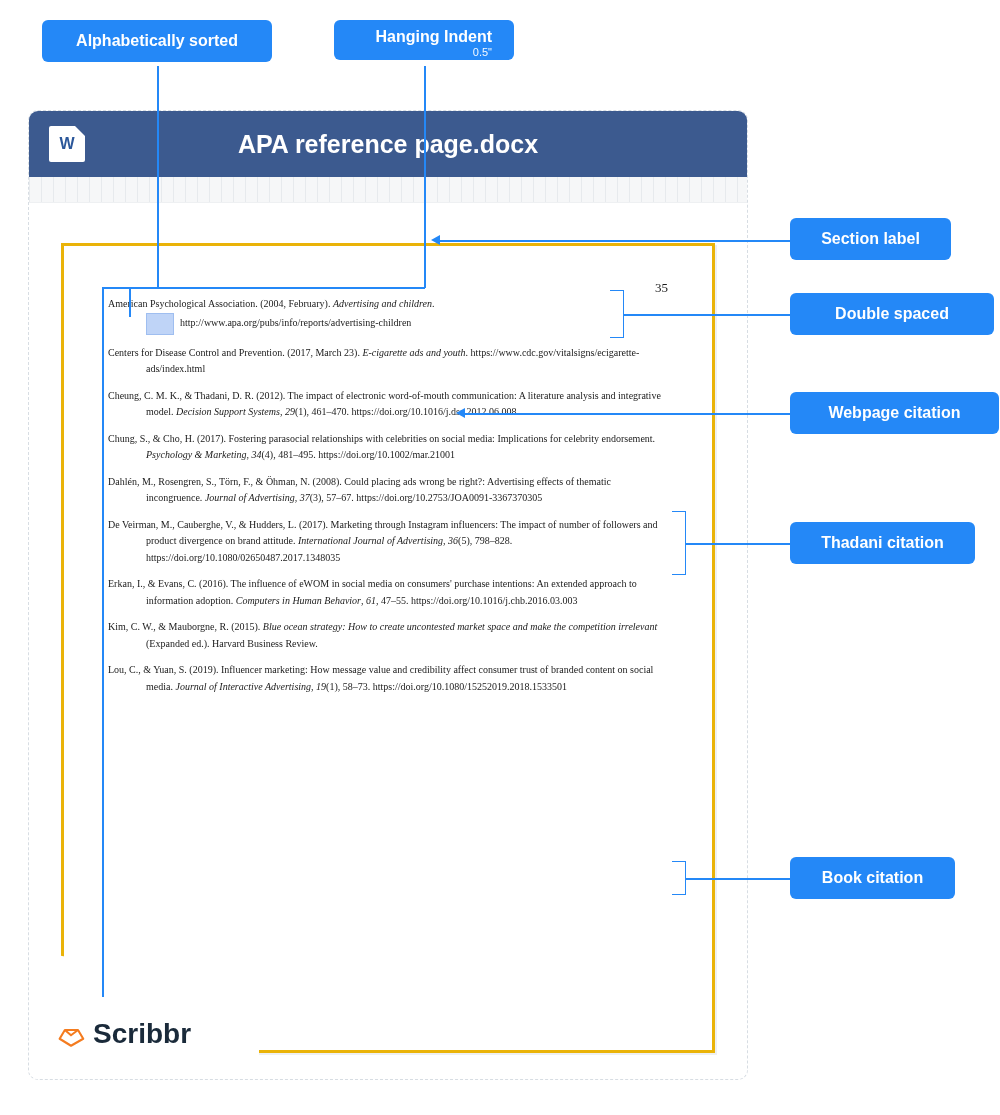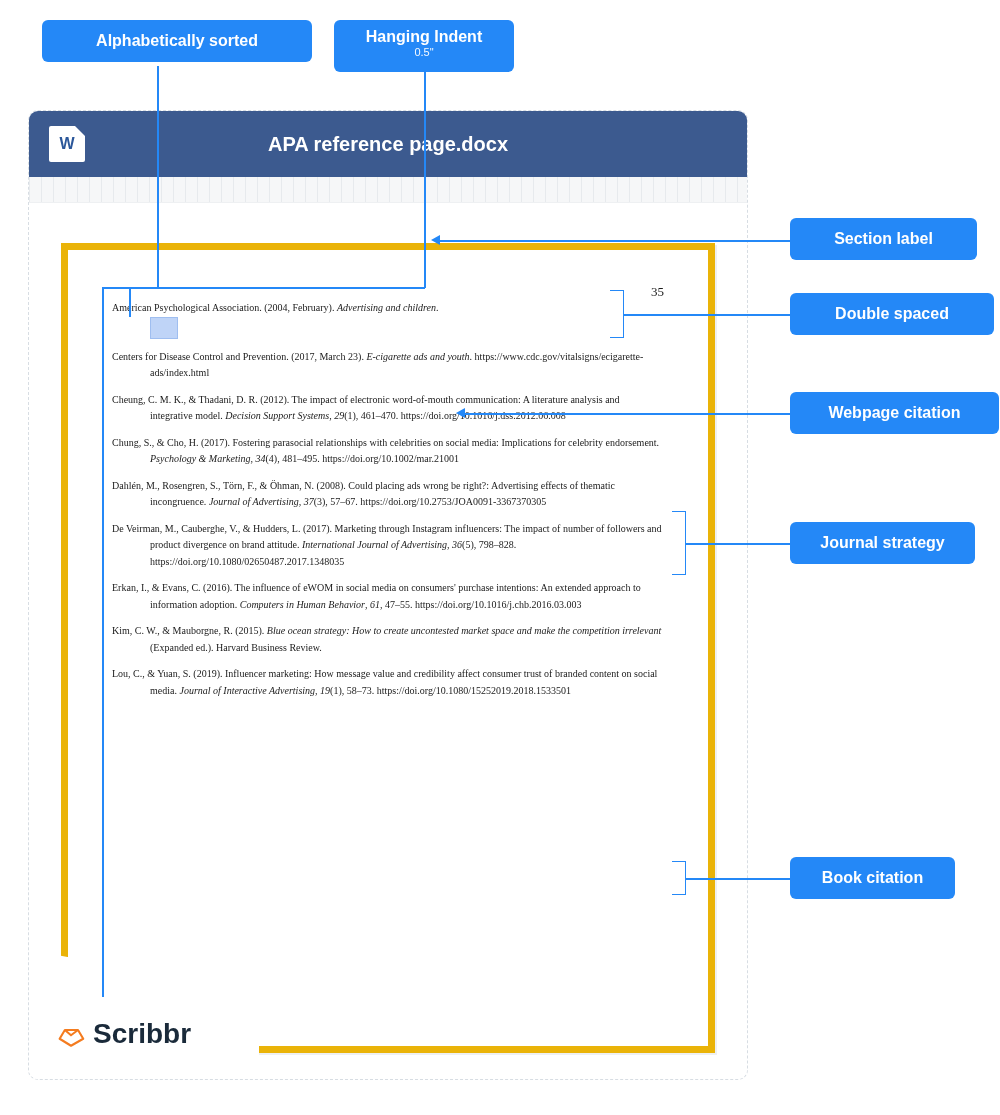--- a/index.html
+++ b/index.html
@@ -1,31 +1,31 @@
 <!DOCTYPE html>
 <html><head>
 <meta charset="utf-8">
 <style>
 * { margin: 0; padding: 0; box-sizing: border-box; }
 body { font-family: -apple-system, BlinkMacSystemFont, "Segoe UI", sans-serif; background: #fff; width: 1000px; height: 1115px; position: relative; }
 
 .callout { position: absolute; background: #2488f7; color: #fff; padding: 12px 22px; border-radius: 6px; font-weight: 600; font-size: 16px; text-align: center; white-space: nowrap; }
-.callout.small-sub { padding: 8px 22px 14px; line-height: 1.1; }
+.callout.small-sub { padding: 8px 22px 2px; line-height: 1.1; text-align: right; }
 .callout .sub { display:block; font-size: 11px; font-weight: 500; opacity: .95; }
 
 .doc-frame { position: absolute; left: 28px; top: 110px; width: 720px; height: 970px; border: 1px dashed #d7dde3; border-radius: 10px; background: #fff; overflow: hidden; }
 .doc-titlebar { background: #3c5a8f; height: 66px; display: flex; align-items: center; }
 .word-icon { width: 36px; height: 36px; margin-left: 20px; background: #fff; border-radius: 2px; display:flex; align-items:center; justify-content:center; color:#2b579a; font-weight:700; font-size:16px; font-family: "Segoe UI", sans-serif; position: relative; }
 .word-icon:before { content:""; position:absolute; top:0; right:0; border-left: 10px solid transparent; border-top: 10px solid #3c5a8f; }
-.doc-title { flex:1; text-align:center; color:#fff; font-weight:600; font-size:20px; padding-right: 56px; }
+.doc-title { flex:1; text-align:center; color:#fff; font-weight:600; font-size:25px; padding-right: 56px; }
 
 .doc-ruler { height: 26px; background: repeating-linear-gradient(90deg, #e7eaed 0 1px, #f6f7f8 1px 12px); border-bottom: 1px solid #eef0f2; }
 
 .page-wrap { padding: 40px 32px 0; }
-.page { background: #fff; border: 7px solid #eab308; box-shadow: 2px 2px 0 #eef0f2; padding: 34px 44px; min-height: 810px; font-family: "Times New Roman", Times, serif; color: #1a1a1a; }
+.page { background: #fff; border: 3px solid #eab308; box-shadow: 2px 2px 0 #eef0f2; padding: 34px 44px; min-height: 810px; font-family: "Times New Roman", Times, serif; color: #1a1a1a; }
 .page-num { text-align: right; font-size: 13px; }
 .sec-title { text-align:center; font-weight: bold; font-size: 13px; margin-top: 10px; margin-bottom: 10px; }
 .ref { font-size: 10px; line-height: 1.65; margin-bottom: 10px; padding-left: 38px; text-indent: -38px; }
 .ref .it { font-style: italic; }
 .highlight-box { display:inline-block; width: 28px; height: 22px; background: #bfd4f7; vertical-align: middle; margin-right: 6px; border: 1px solid #9fbef0; }
 
 .logo-corner { position: absolute; left: 0; bottom: 0; width: 230px; height: 90px; background: #fff; display:flex; align-items:center; padding-left: 28px; }
 .logo-corner:before { content:""; position:absolute; top:-34px; left:0; width:72px; height:34px; background:#fff; border-top-right-radius: 50px 34px; }
 .scribbr-logo { display:flex; align-items:center; gap:8px; font-weight: 800; font-size: 28px; color:#1a2a3a; font-family: "Segoe UI", sans-serif; }
 .scribbr-mark { width: 28px; height: 22px; position: relative; }
@@ -34,45 +34,45 @@
 
 .line { position:absolute; background:#2488f7; }
 .hline { height:1.5px; }
 .vline { width:1.5px; }
 .arrow-left { position:absolute; width:0; height:0; border-top:5px solid transparent; border-bottom:5px solid transparent; border-right:9px solid #2488f7; }
 .bracket { position:absolute; border:1.5px solid #2488f7; border-left:none; }
 </style>
 </head>
 <body>
 
-<div class="callout" style="left:42px; top:20px; width:270px;">Alphabetically sorted</div>
+<div class="callout" style="left:42px; top:20px; width:230px;">Alphabetically sorted</div>
 <div class="callout small-sub" style="left:334px; top:20px; width:180px;">
   <span>Hanging Indent</span>
   <span class="sub">0.5"</span>
 </div>
 
-<div class="callout" style="left:790px; top:218px; width:187px;">Section label</div>
+<div class="callout" style="left:790px; top:218px; width:161px;">Section label</div>
 <div class="callout" style="left:790px; top:293px; width:204px;">Double spaced</div>
 <div class="callout" style="left:790px; top:392px; width:209px;">Webpage citation</div>
-<div class="callout" style="left:790px; top:522px; width:185px;">Journal strategy</div>
+<div class="callout" style="left:790px; top:522px; width:185px;">Thadani citation</div>
 <div class="callout" style="left:790px; top:857px; width:165px;">Book citation</div>
 
 <div class="doc-frame">
   <div class="doc-titlebar">
     <div class="word-icon">W</div>
     <div class="doc-title">APA reference page.docx</div>
   </div>
   <div class="doc-ruler"></div>
   <div class="page-wrap">
     <div class="page">
       <div class="page-num">35</div>
 
       <div class="ref">
         <span>American Psychological Association. (2004, February). </span><span class="it">Advertising and children</span><span>.</span><br>
-        <span style="text-indent:0; display:inline;"><span class="highlight-box"></span></span>
+        <span style="text-indent:0; display:inline;"><span class="highlight-box"></span><span>http://www.apa.org/pubs/info/reports/advertising-children</span></span>
       </div>
 
       <div class="ref">
         <span>Centers for Disease Control and Prevention. (2017, March 23). </span><span class="it">E-cigarette ads and youth</span><span>. https://www.cdc.gov/vitalsigns/ecigarette-ads/index.html</span>
       </div>
 
       <div class="ref">
         <span>Cheung, C. M. K., &amp; Thadani, D. R. (2012). The impact of electronic word-of-mouth communication: A literature analysis and integrative model. </span><span class="it">Decision Support Systems</span><span>, </span><span class="it">29</span><span>(1), 461–470. https://doi.org/10.1016/j.dss.2012.06.008</span>
       </div>
 

